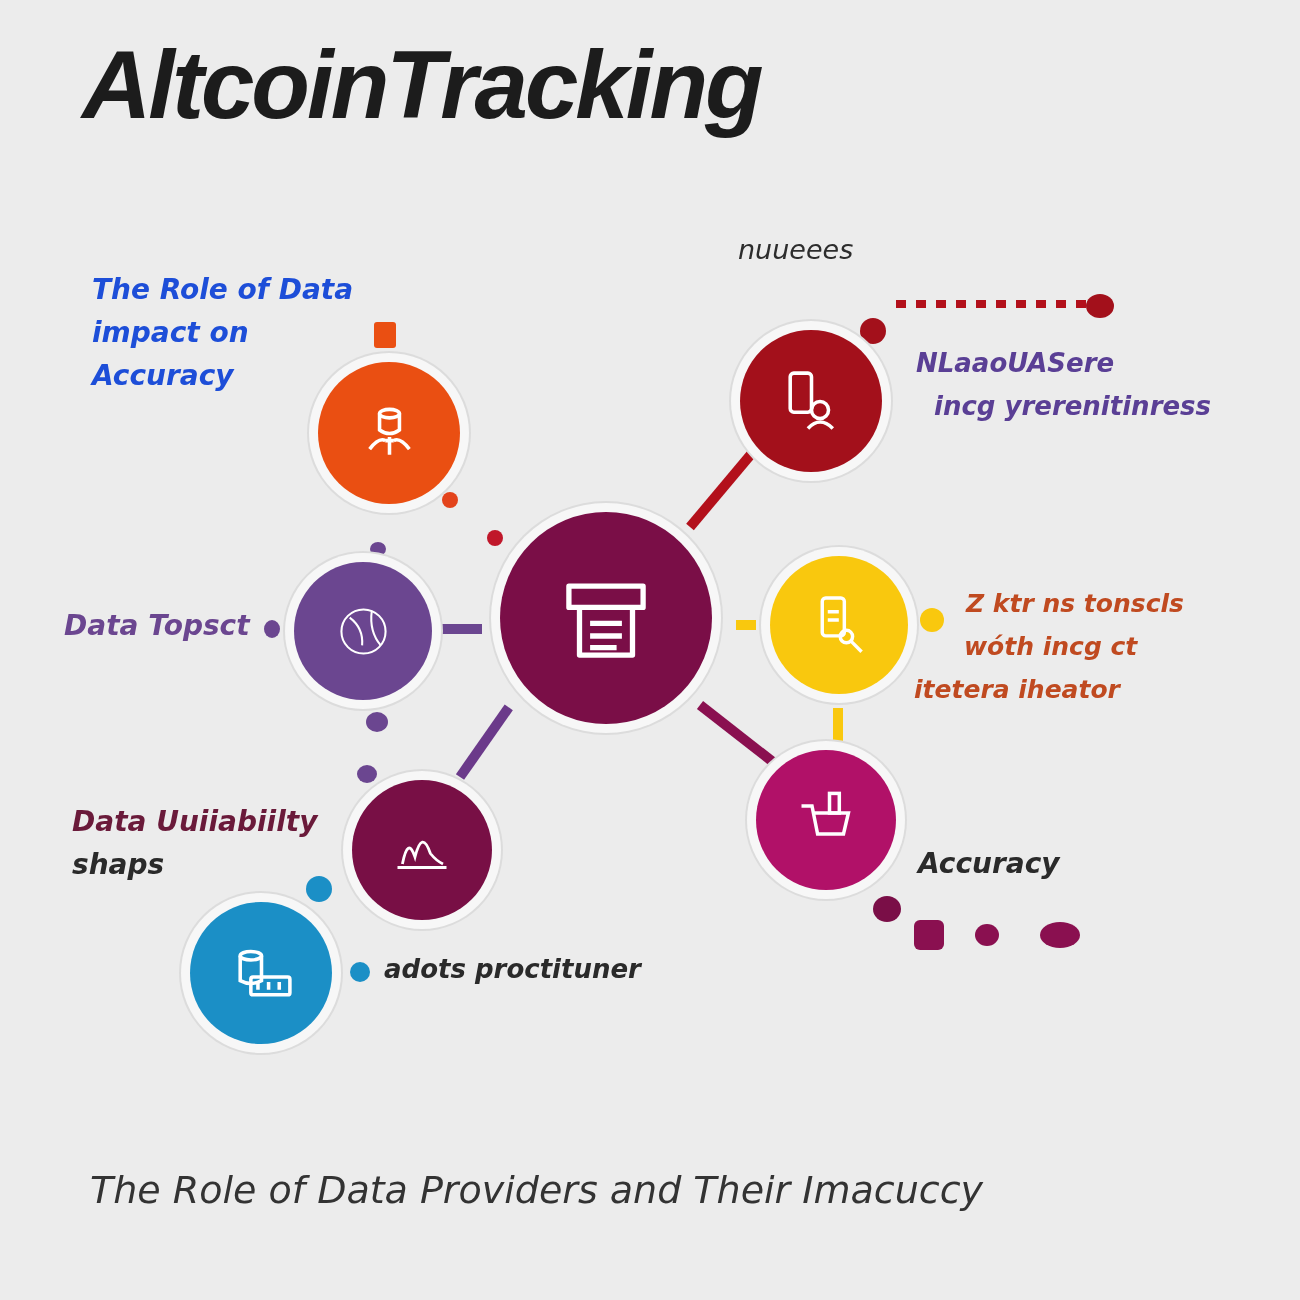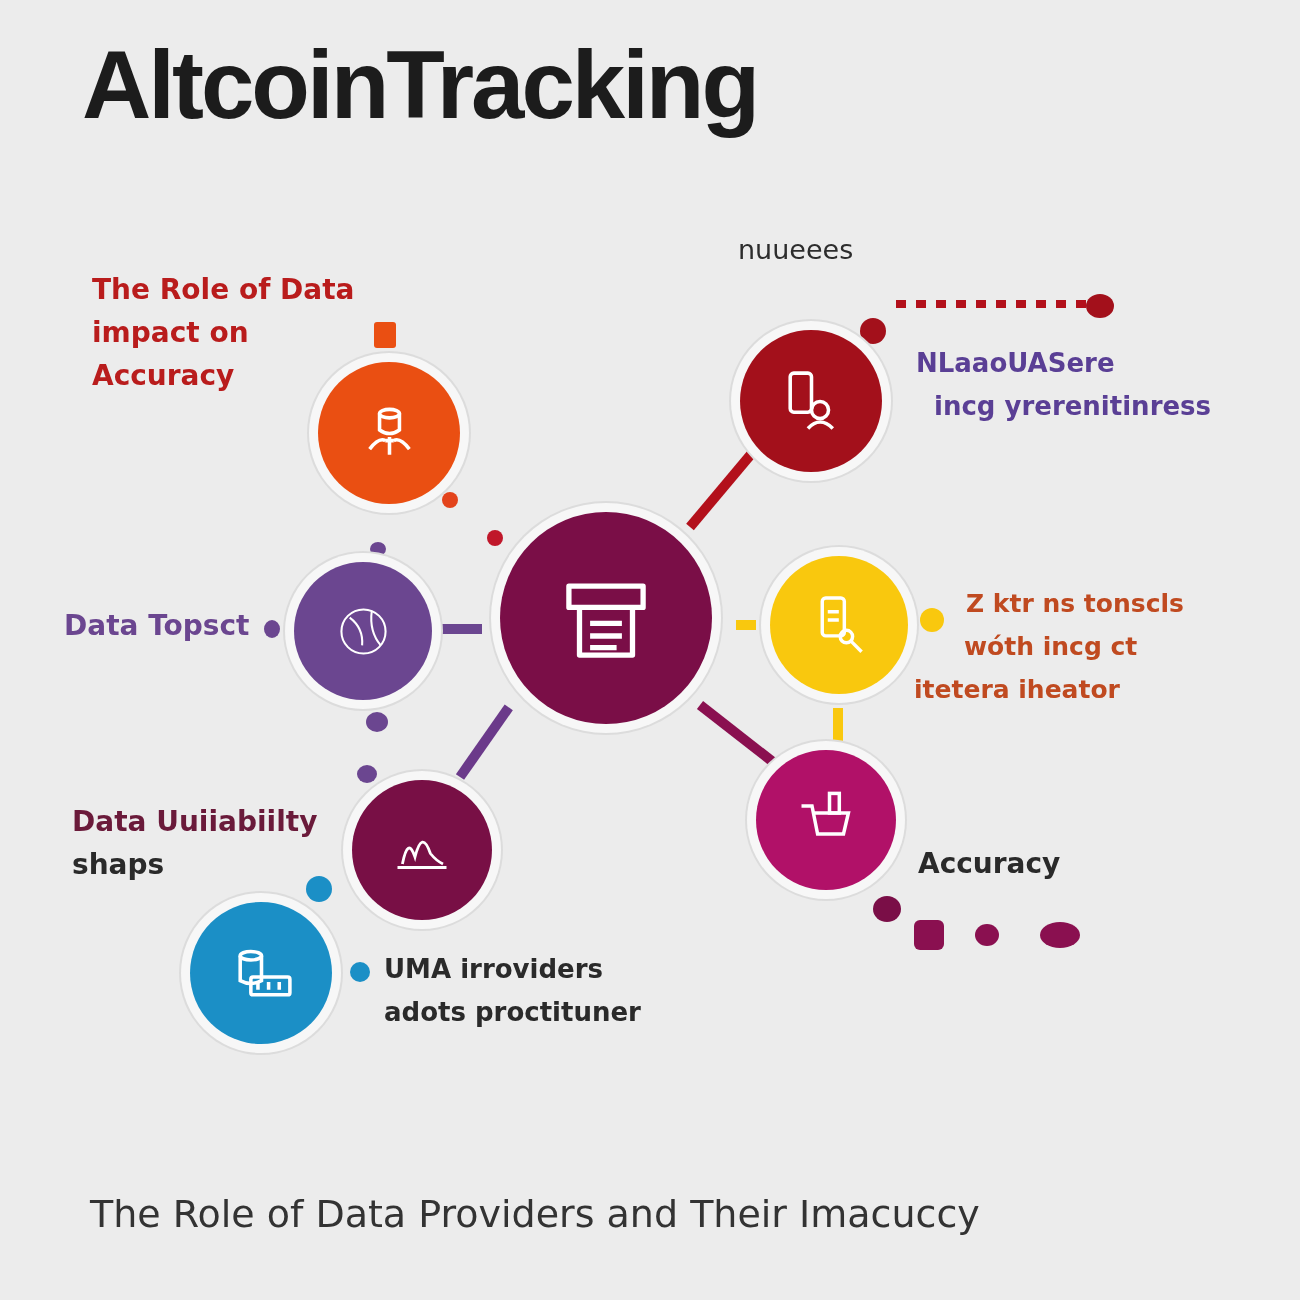--- a/index.html
+++ b/index.html
@@ -1,19 +1,19 @@
 <!DOCTYPE html>
 <html><head>
 <meta charset="utf-8">
 <style>
   html,body{margin:0;padding:0;}
   body{width:1300px;height:1300px;background:#ececec;position:relative;overflow:hidden;font-family:"DejaVu Sans",sans-serif;}
-  .abs{position:absolute;}
+  .abs{position:absolute;font-style:italic;}
   .title{left:82px;top:30px;font-size:96px;font-weight:bold;color:#1c1c1c;letter-spacing:-3px;font-family:"Liberation Sans",sans-serif;}
-  .caption{left:90px;top:1192px;font-size:38px;color:#333;font-family:"DejaVu Sans",sans-serif;}
+  .caption{left:90px;top:1168px;font-size:38px;color:#333;font-family:"DejaVu Sans",sans-serif;}
   .lbl{font-weight:bold;font-size:28px;line-height:43px;}
   .circle{position:absolute;border-radius:50%;box-shadow:0 0 0 9px #f7f7f7,0 0 0 11px #dcdcdc;display:flex;align-items:center;justify-content:center;}
   .circle svg{width:50%;height:50%;}
   .line{position:absolute;height:10px;transform-origin:0 50%;}
   .dot{position:absolute;border-radius:50%;}
 </style>
 </head>
 <body>
 
 <div class="abs title">AltcoinTracking</div>
@@ -97,21 +97,21 @@
 
 <div class="circle" style="left:190px;top:902px;width:142px;height:142px;background:#1b8fc6;">
   <svg viewBox="0 0 100 100" fill="none" stroke="#fff" stroke-width="5">
     <ellipse cx="35" cy="25" rx="15" ry="6"></ellipse>
       <path d="M20 25 V60 Q35 68 50 60 V25"></path>
       <rect x="35" y="55" width="55" height="25" rx="3"></rect>
       <path d="M45 62 V73 M60 62 V73 M75 62 V73"></path>
   </svg>
 </div>
 
-<div class="abs lbl" style="left:92px;top:268px;color:#b91c1c;">
+<div class="abs lbl" style="left:92px;top:268px;color:#1d4ed8;">
   <div>The Role of Data</div>
   <div>impact on</div>
   <div>Accuracy</div>
 </div>
 
 <div class="abs" style="left:738px;top:228px;color:#2d2d2d;font-size:27px;line-height:43px;">
   <div>nuueees</div>
 </div>
 <div class="abs" style="left:896px;top:300px;width:190px;height:8px;background:repeating-linear-gradient(90deg,#b3101b 0 10px,transparent 10px 20px);"></div>
 <div class="abs lbl" style="left:890px;top:342px;color:#5a3f95;font-size:26px;margin-left:26px;">
@@ -128,17 +128,16 @@
 </div>
 
 <div class="abs lbl" style="left:72px;top:800px;color:#6a1a3a;">
   <div>Data Uuiiabiilty</div>
   <div style="color:#2a2a2a">shaps</div>
 </div>
 
 <div class="abs lbl" style="left:918px;top:842px;color:#2a2a2a;">Accuracy</div>
 
 <div class="abs lbl" style="left:384px;top:948px;color:#2a2a2a;font-size:26px;">
-  <div>UMA irrovi‌ders</div>
   <div>adots proctituner</div>
 </div>
 
 <div class="abs caption">The Role of Data Providers and Their Imacuccy</div>
 
 </body></html>

